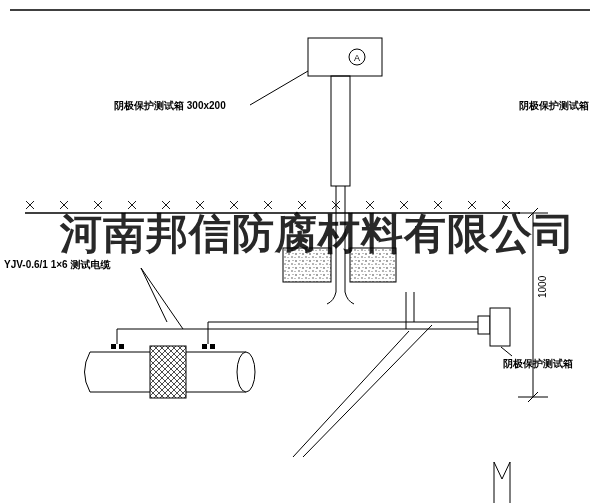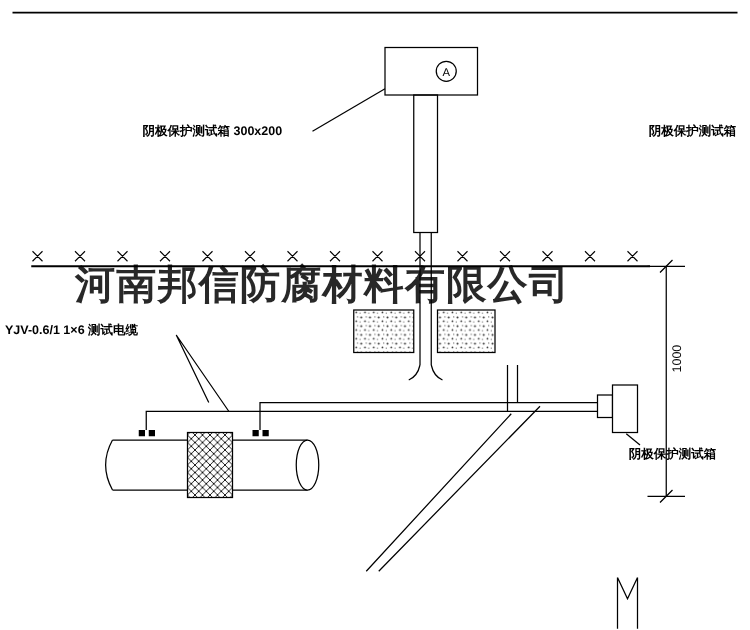--- a/index.html
+++ b/index.html
@@ -6,21 +6,21 @@
   .canvas{
     position:relative;width:600px;height:504px;background:#ffffff;
     overflow:hidden;font-family:"Liberation Sans",sans-serif;color:#000;
   }
   .lbl{
     position:absolute;font-size:10px;line-height:12px;color:#000;
     white-space:nowrap;font-family:"Liberation Sans",sans-serif;
   }
   .lbl.bold{font-weight:bold;}
   .watermark{
-    position:absolute;left:60px;top:206px;font-size:32px;font-weight:700;
+    position:absolute;left:60px;top:206px;font-size:42px;font-weight:700;
     letter-spacing:1px;opacity:.84;white-space:nowrap;
     font-family:"Liberation Serif",serif;color:#000;
   }
   .dim-vert{
     position:absolute;left:537px;top:298px;font-size:10px;color:#000;
     transform:rotate(-90deg);transform-origin:left top;white-space:nowrap;
   }
   svg{position:absolute;left:0;top:0;}
 </style>
 </head>

